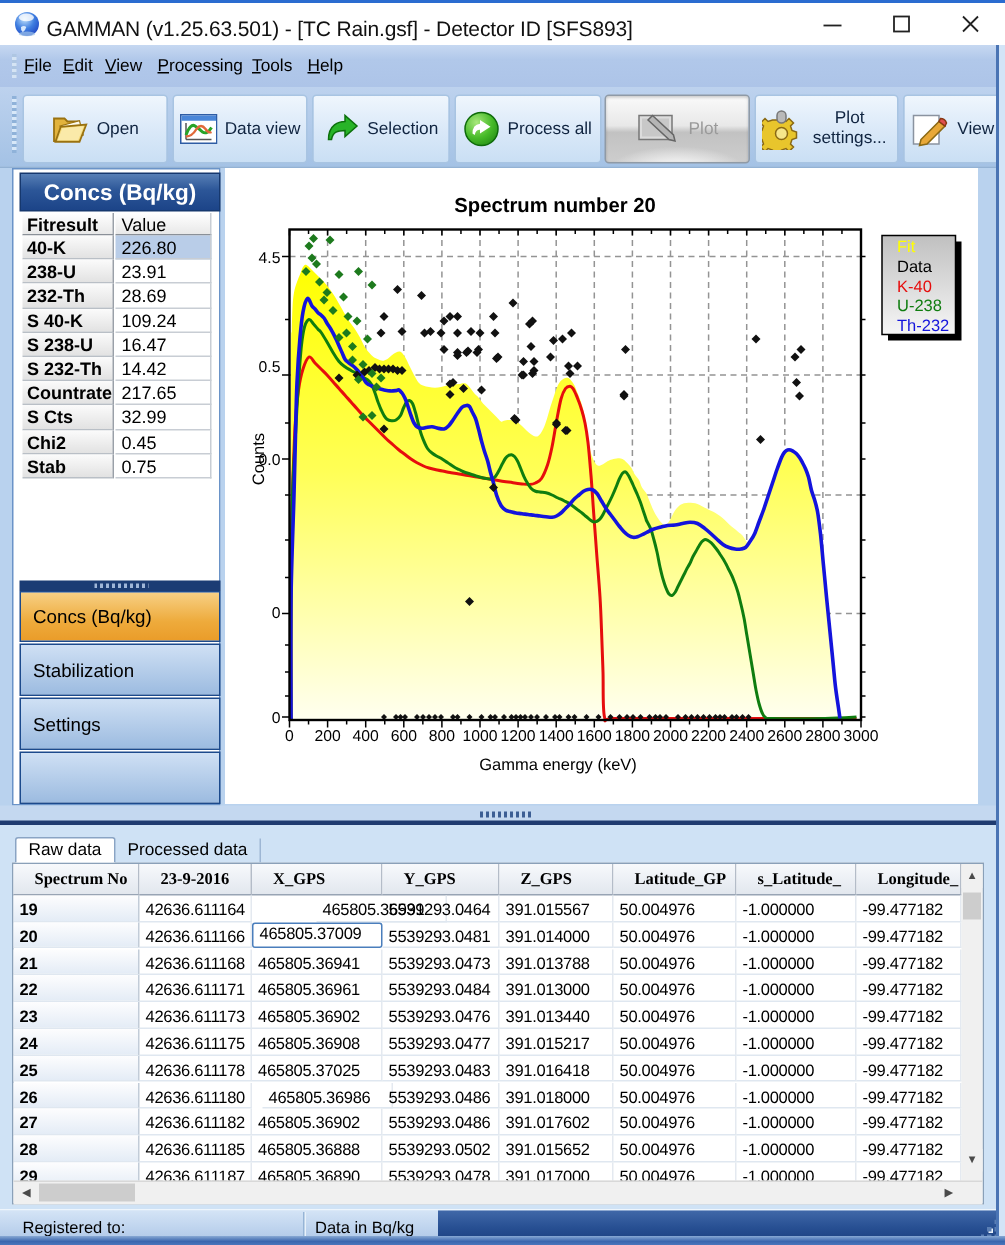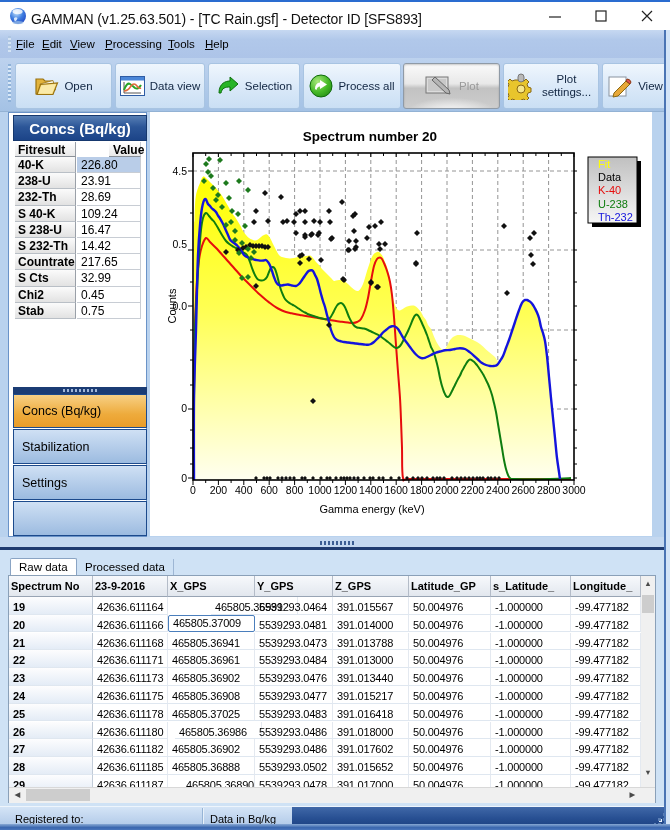--- a/index.html
+++ b/index.html
@@ -55,21 +55,21 @@
   #bottom{left:0;top:550px;width:670px;height:256px;background:#cfe2f5;}
   .tab{position:absolute;top:8px;height:17px;font-size:11.5px;box-sizing:border-box;
       padding:2px 8px 0 8px;}
   #tab1{left:10px;background:#fff;border:1px solid #8aa4c4;border-bottom:none;
       border-radius:2px 2px 0 0;z-index:2;}
   #tab2{left:76px;color:#000;border-left:1px solid #9db6d4;border-right:1px solid #9db6d4;height:16px;margin-top:1px;}
   #dtable{left:8px;top:25px;width:648px;height:228px;background:#fff;
       border:1px solid #8aa0b8;box-sizing:border-box;}
   .hcell{position:absolute;top:0;height:21px;box-sizing:border-box;font-weight:bold;font-size:11px;
       background:linear-gradient(#f7f9fc,#e2e7ee);border-right:1px solid #b4bcc8;
-      border-bottom:1px solid #98a4b4;padding:4px 0 0 2px;white-space:nowrap;overflow:hidden;}
+      border-bottom:1px solid #98a4b4;padding:4px 0 0 14px;white-space:nowrap;overflow:hidden;font-family:Liberation Serif, serif;}
   .drow{position:absolute;left:0;width:632px;height:17.6px;}
   .dc{position:absolute;top:0;height:100%;box-sizing:border-box;font-size:11px;
       letter-spacing:-0.2px;padding:4px 0 0 4px;border-right:1px solid #e4e9f0;
       border-bottom:1px solid #dfe7f0;white-space:nowrap;overflow:hidden;}
   .dc0{background:linear-gradient(#fdfdfe,#e4ecf6);font-weight:bold;border-right:1px solid #c2ccd8;}
   
   .sbtrack{position:absolute;background:#f0f0f0;}
   .sbthumb{position:absolute;background:#cdcdcd;}
   .sbarrow{position:absolute;color:#4a4a4a;font-size:7.5px;text-align:center;background:#f0f0f0;line-height:13px;}
   
@@ -172,21 +172,21 @@
       <rect x="2" y="3" width="17" height="19" fill="#fff" stroke="#8a93a0"></rect>
       <path d="M7 19 L19 7 L23 10 L11 22 L6 23 Z" fill="#e8a838" stroke="#8a6914"></path>
       <path d="M19 7 L23 10 L24 8 Q23 5 20 5 Z" fill="#e05050" stroke="#8a3914"></path>
     </svg>View</div>
 </div>
 
 <div class="abs" id="sidebar"></div>
 <div class="abs" id="sb-head">Concs (Bq/kg)</div>
 <div class="sb-row abs" style="top:142px;height:15px;">
     <div class="sb-k" style="background:linear-gradient(#ffffff,#e8e8e8);border-bottom:1px solid #8a9098;">Fitresult</div>
-    <div class="sb-v" style="font-weight:bold;background:linear-gradient(#ffffff,#e8e8e8);border-bottom:1px solid #8a9098;margin-left:32px;">Value</div>
+    <div class="sb-v" style="font-weight:normal;background:linear-gradient(#ffffff,#e8e8e8);border-bottom:1px solid #8a9098;">Value</div>
   </div>
 <div class="sb-row abs" style="top:157.0px;">
     <div class="sb-k">40-K</div>
     <div class="sb-v" style="background:#b9cde8;">226.80</div>
   </div>
 <div class="sb-row abs" style="top:173.2px;">
     <div class="sb-k">238-U</div>
     <div class="sb-v" style="">23.91</div>
   </div>
 <div class="sb-row abs" style="top:189.4px;">
@@ -550,21 +550,21 @@
 <div class="dc" style="left:159px;width:87px;">465805.36888</div>
 <div class="dc" style="left:246px;width:78px;">5539293.0502</div>
 <div class="dc" style="left:324px;width:76px;">391.015652</div>
 <div class="dc" style="left:400px;width:82px;">50.004976</div>
 <div class="dc" style="left:482px;width:80px;">-1.000000</div>
 <div class="dc" style="left:562px;width:70px;">-99.477182</div>
 </div>
 <div class="drow" style="top:199.0px;">
 <div class="dc dc0" style="left:0px;width:84px;">29</div>
 <div class="dc" style="left:84px;width:75px;">42636.611187</div>
-<div class="dc" style="left:159px;width:87px;text-align:right;">465805.36890</div>
+<div class="dc" style="left:159px;width:87px;">465805.36890</div>
 <div class="dc" style="left:246px;width:78px;">5539293.0478</div>
 <div class="dc" style="left:324px;width:76px;">391.017000</div>
 <div class="dc" style="left:400px;width:82px;">50.004976</div>
 <div class="dc" style="left:482px;width:80px;">-1.000000</div>
 <div class="dc" style="left:562px;width:70px;">-99.477182</div>
 </div>
     <div class="sbtrack" style="left:632px;top:0;width:14px;height:211px;"></div>
     <div class="sbarrow" style="left:632px;top:1px;width:14px;height:15px;">▲</div>
     <div class="sbthumb" style="left:633px;top:19px;width:12px;height:18px;"></div>
     <div class="sbarrow" style="left:632px;top:190px;width:14px;height:15px;">▼</div>

